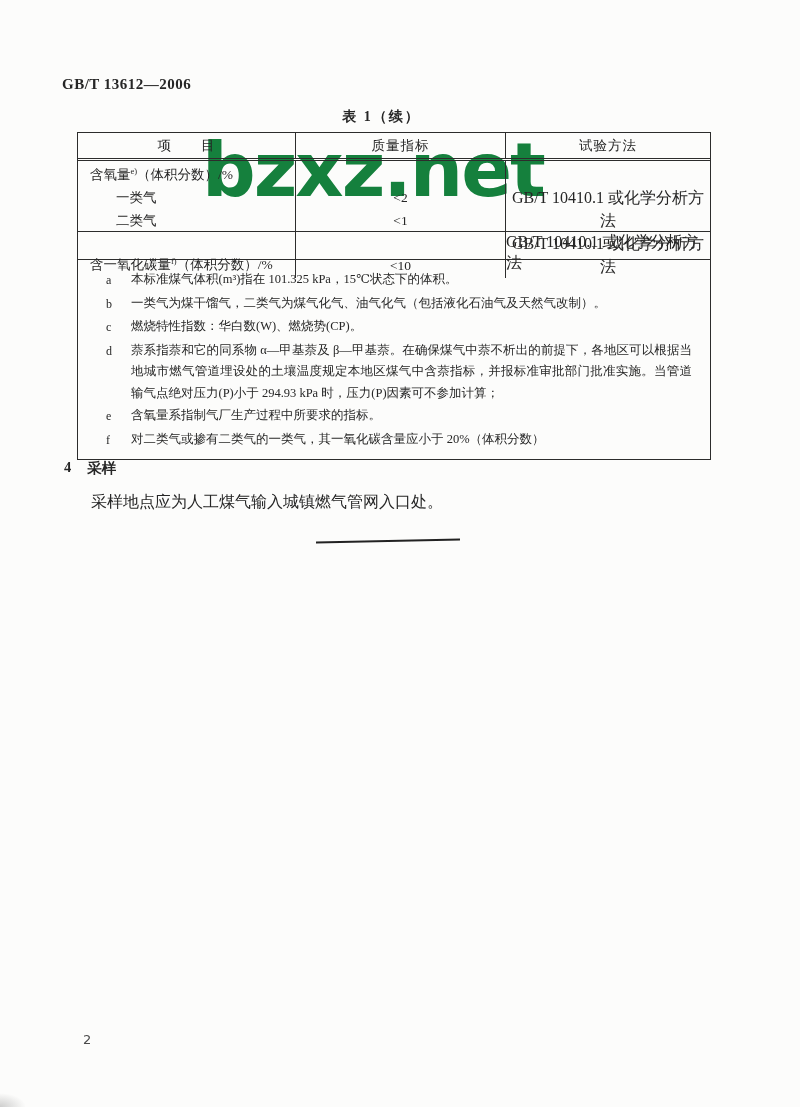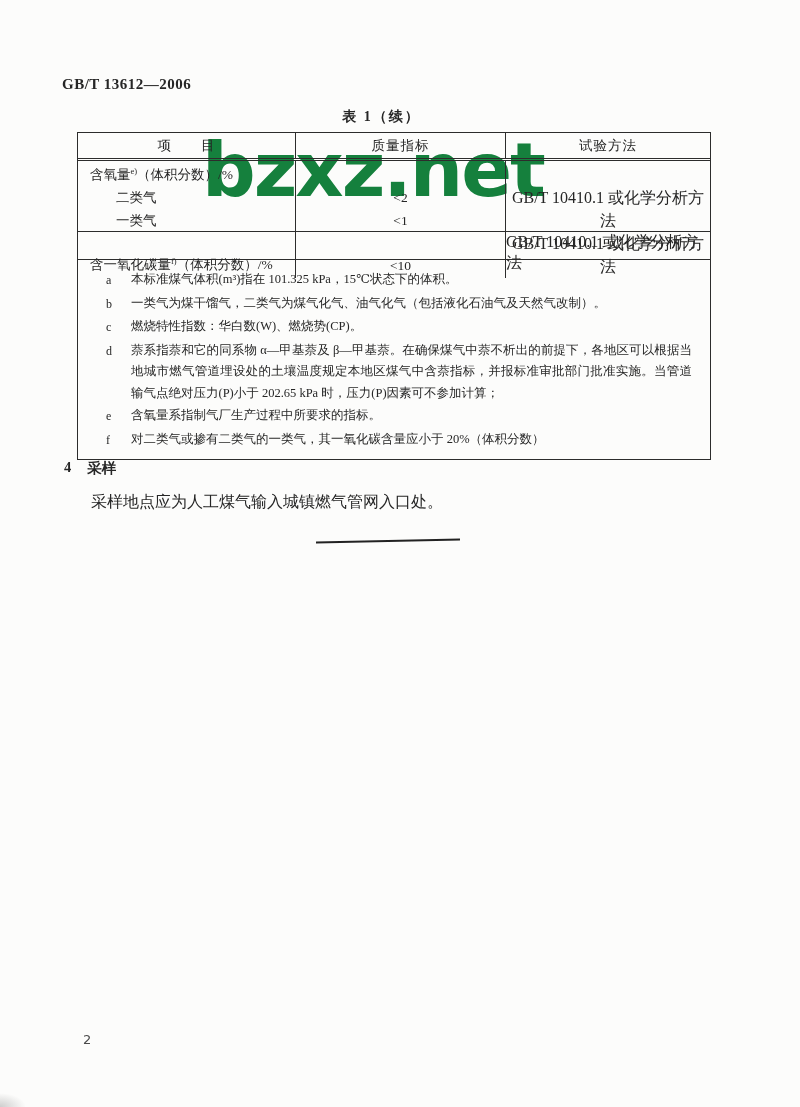--- a/index.html
+++ b/index.html
@@ -101,22 +101,22 @@
 
     <div class="tgrid thead">
       <div class="th c-left">项　　目</div>
       <div class="th c-mid">质量指标</div>
       <div class="th c-right">试验方法</div>
     </div>
 
     <div class="tgrid trow1">
       <div class="td td-item c-left">
         <div><span>含氧量</span><sup>e)</sup><span>（体积分数）/%</span></div>
+        <div class="sub-item">一类气</div>
         <div class="sub-item">二类气</div>
-        <div class="sub-item">一类气</div>
       </div>
       <div class="td td-center c-mid">
         <div class="spacer"></div>
         <div>&lt;2</div>
         <div>&lt;1</div>
       </div>
       <div class="td td-center method-cell c-right">
         <div class="spacer"></div>
         <div>GB/T 10410.1 或化学分析方法</div>
         <div>GB/T 10410.1 或化学分析方法</div>
@@ -139,21 +139,21 @@
       <div class="fn">
         <span class="fn-mark">b</span>
         <span class="fn-text">一类气为煤干馏气，二类气为煤气化气、油气化气（包括液化石油气及天然气改制）。</span>
       </div>
       <div class="fn">
         <span class="fn-mark">c</span>
         <span class="fn-text">燃烧特性指数：华白数(W)、燃烧势(CP)。</span>
       </div>
       <div class="fn">
         <span class="fn-mark">d</span>
-        <span class="fn-text">萘系指萘和它的同系物 α—甲基萘及 β—甲基萘。在确保煤气中萘不析出的前提下，各地区可以根据当地城市燃气管道埋设处的土壤温度规定本地区煤气中含萘指标，并报标准审批部门批准实施。当管道输气点绝对压力(P)小于 202.65 kPa 时，压力(P)因素可不参加计算；</span>
+        <span class="fn-text">萘系指萘和它的同系物 α—甲基萘及 β—甲基萘。在确保煤气中萘不析出的前提下，各地区可以根据当地城市燃气管道埋设处的土壤温度规定本地区煤气中含萘指标，并报标准审批部门批准实施。当管道输气点绝对压力(P)小于 294.93 kPa 时，压力(P)因素可不参加计算；</span>
       </div>
       <div class="fn">
         <span class="fn-mark">e</span>
         <span class="fn-text">含氧量系指制气厂生产过程中所要求的指标。</span>
       </div>
       <div class="fn">
         <span class="fn-mark">f</span>
         <span class="fn-text">对二类气或掺有二类气的一类气，其一氧化碳含量应小于 20%（体积分数）</span>
       </div>
     </div>

